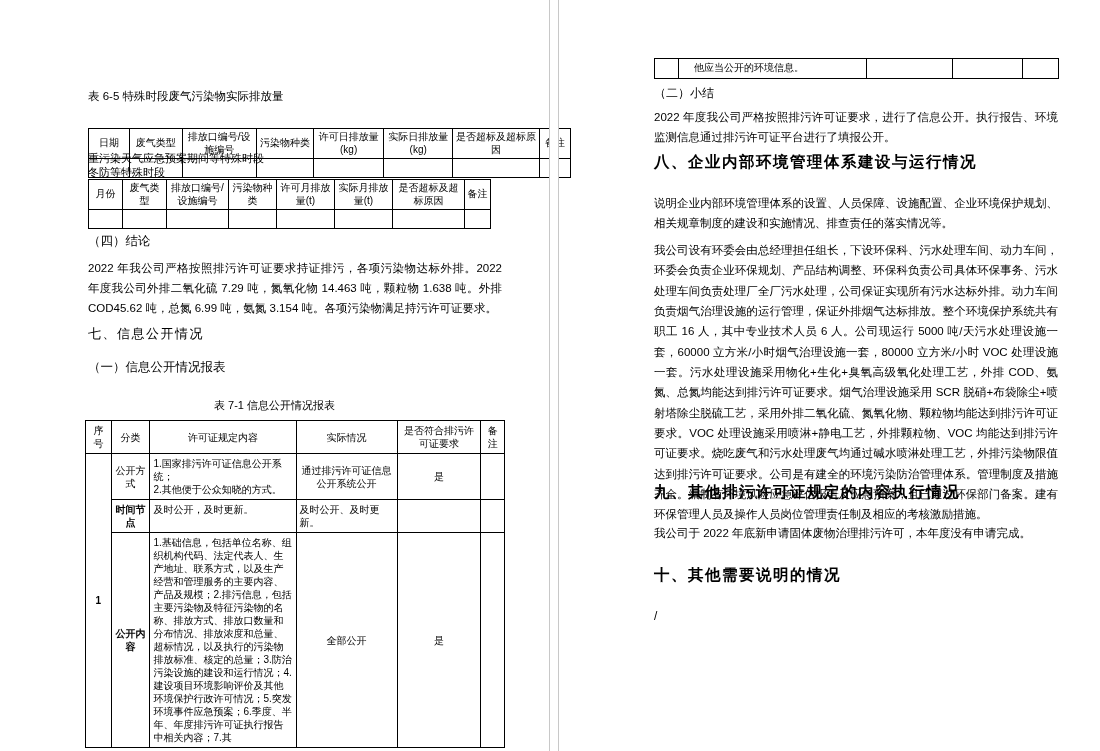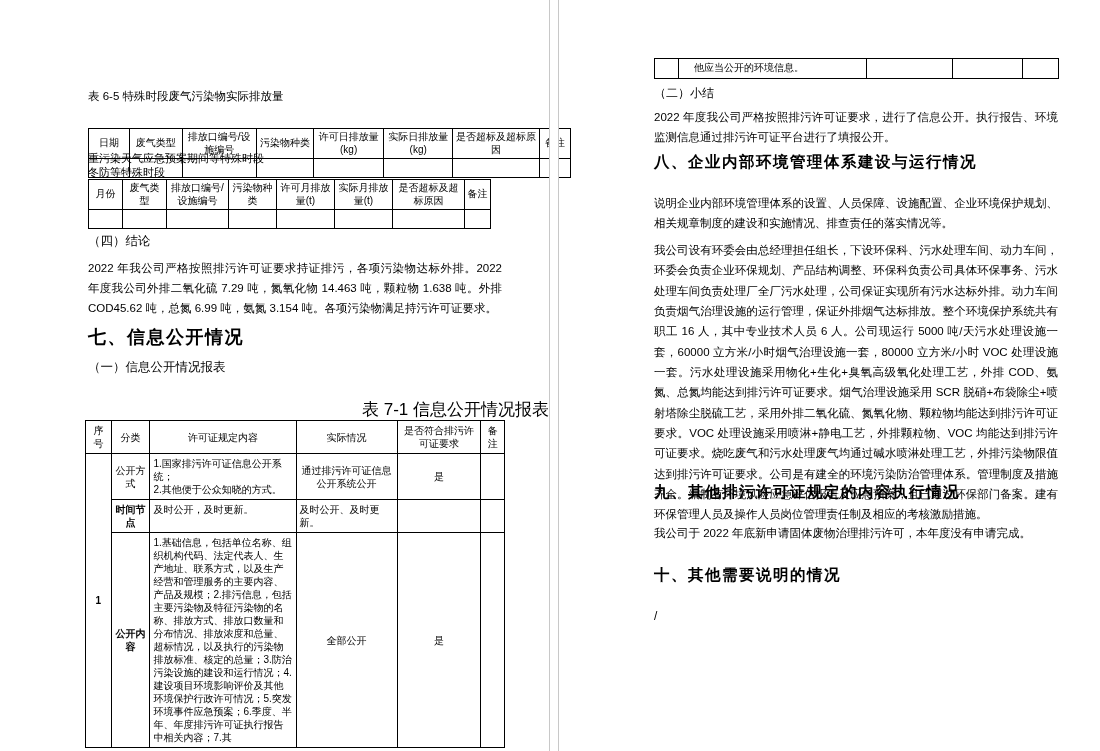--- a/index.html
+++ b/index.html
@@ -107,37 +107,37 @@
     top: 259px;
     width: 414px;
     font-size: 11.5px;
     line-height: 1.72;
     text-align: justify;
   }
   .l-sec7 {
     position: absolute;
     left: 88px;
     top: 325px;
-    font-size: 18px;
-    font-weight: bold;
+    font-size: 13px;
+    font-weight: normal;
     letter-spacing: 1.5px;
   }
   .l-sec7-sub {
     position: absolute;
     left: 88px;
     top: 359px;
     font-size: 12.5px;
   }
   .l-tbl71-cap {
     position: absolute;
     left: 0;
     top: 398px;
     width: 549px;
-    text-align: right;
-    font-size: 17px;
+    text-align: center;
+    font-size: 11px;
   }
   #tbl-disclosure {
     position: absolute;
     left: 85px;
     top: 420px;
     width: 420px;
   }
   #tbl-disclosure td {
     font-size: 10px;
     line-height: 1.3;

